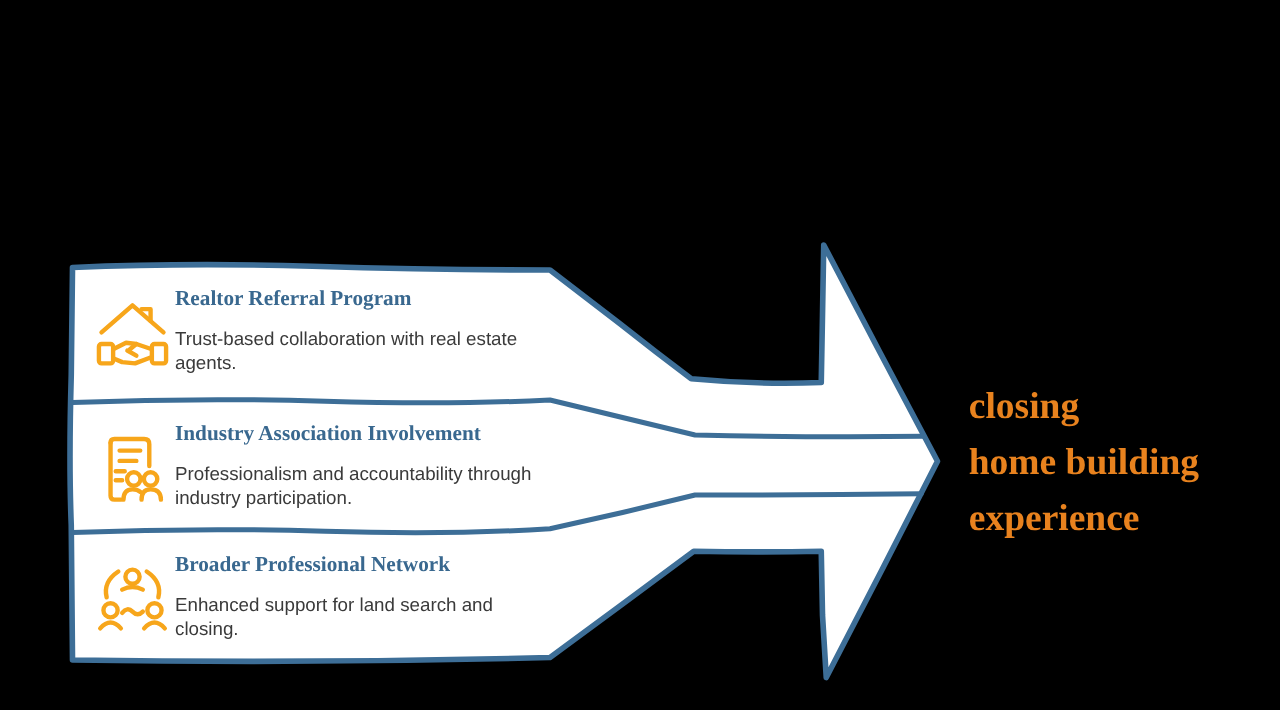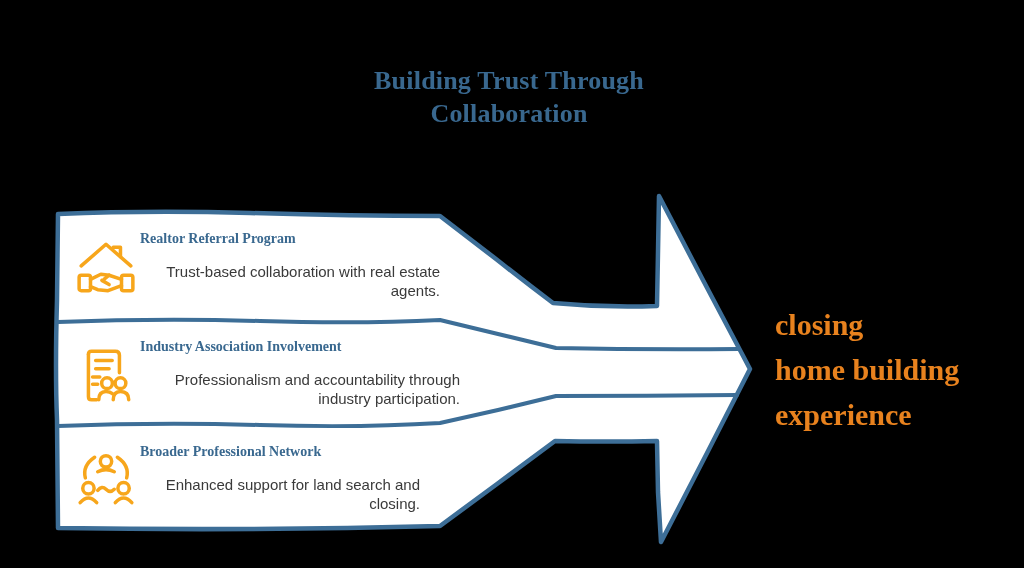--- a/index.html
+++ b/index.html
@@ -39,28 +39,27 @@
     fill: none; stroke: var(--outline-blue);
     stroke-width: 4; stroke-linejoin: round; stroke-linecap: round;
   }
 
   .band { position: absolute; left: 140px; }
   .band-1 { top: 225px; width: 310px; }
   .band-2 { top: 333px; width: 340px; }
   .band-3 { top: 438px; width: 300px; }
   .band h2 {
     font-family: "Liberation Serif", "DejaVu Serif", serif;
-    font-weight: 700; font-size: 14px; line-height: 28px;
+    font-weight: 700; font-size: 17px; line-height: 28px;
     color: var(--heading-blue); white-space: nowrap;
   }
   .band p {
     margin-top: 9px;
     font-size: 15px; line-height: 19px;
     color: var(--description-gray);
-    text-align: right;
   }
   .band-1 p { width: 300px; }
   .band-2 p { width: 320px; }
   .band-3 p { width: 280px; }
 
   .item-icon { position: absolute; left: 75px; width: 62px; height: 62px; }
   .item-icon-1 { top: 237px; }
   .item-icon-2 { top: 346px; }
   .item-icon-3 { top: 450px; }
   .item-icon svg { width: 100%; height: 100%; }
@@ -75,24 +74,20 @@
     font-weight: 700; font-size: 30px; line-height: 45px;
     color: var(--result-orange);
   }
   .result span { display: block; }
 </style>
 </head>
 <body>
 
 <div class="page">
 
-  <div class="title">
-    <span>Building Trust Through</span>
-    <span>Collaboration</span>
-  </div>
 
   <svg class="arrow" viewBox="0 0 1024 568" aria-hidden="true">
 
     <path class="outer" d="
       M 58 214
       Q 150 210 250 213 T 440 216
       L 496 259 Q 525 282 553 303
       Q 605 308 657 306
       L 658 252 L 659 196
       L 704 282 L 750 369

